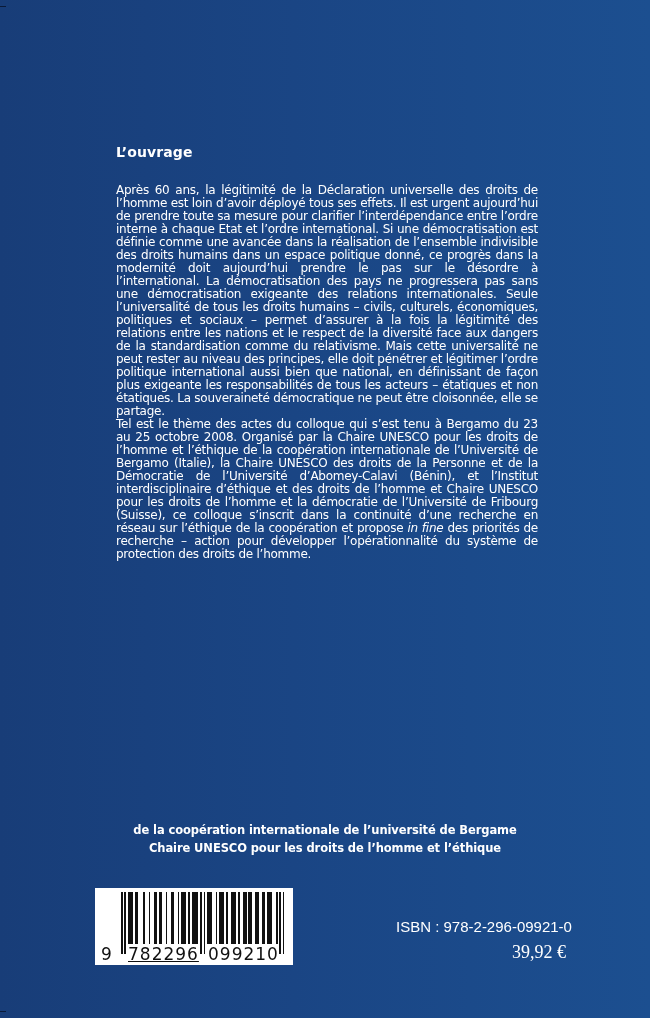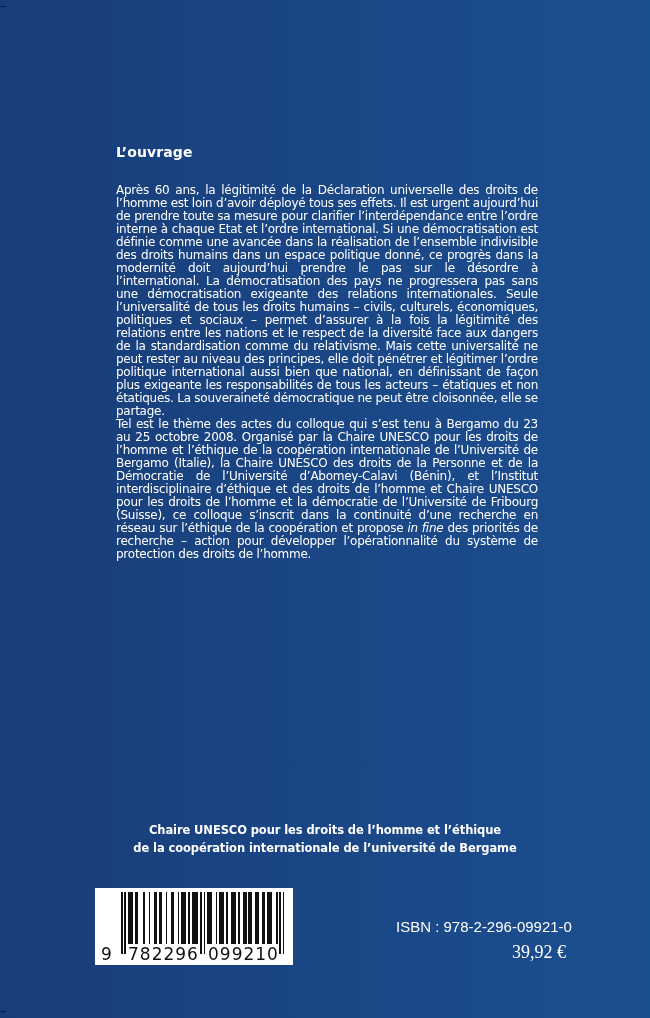--- a/index.html
+++ b/index.html
@@ -42,21 +42,21 @@
     display: flex; align-items: flex-start;
   }
   .bar { height: 52px; background: #111; }
   .bar.guard { height: 62px; }
   .gap { height: 52px; }
   .barcode-digits {
     position: absolute; top: 56px; left: 0; width: 198px; height: 20px;
     font-family: "DejaVu Sans", sans-serif; color: #111; font-size: 17px;
   }
   .bd-first { position: absolute; left: 6px; top: 0; }
-  .bd-left { position: absolute; left: 33px; top: 0; letter-spacing: 1px; }
+  .bd-left { position: absolute; left: 33px; top: 0; letter-spacing: 1px; text-decoration: underline; }
   .bd-right { position: absolute; left: 113px; top: 0; letter-spacing: 1px; text-align: center; }
 
   .isbn {
     position: absolute; left: 396px; top: 918px;
     font-family: Liberation Sans, sans-serif; font-size: 15px;
   }
   .price {
     position: absolute; left: 512px; top: 942px;
     font-family: "Liberation Serif", serif; font-size: 18px;
   }
@@ -68,22 +68,22 @@
 <div class="corner-mark cm-bl"></div>
 
 <div class="heading">L’ouvrage</div>
 
 <div class="body-text">
   <p>Après 60 ans, la légitimité de la Déclaration universelle des droits de l’homme est loin d’avoir déployé tous ses effets. Il est urgent aujourd’hui de prendre toute sa mesure pour clarifier l’interdépendance entre l’ordre interne à chaque Etat et l’ordre international. Si une démocratisation est définie comme une avancée dans la réalisation de l’ensemble indivisible des droits humains dans un espace politique donné, ce progrès dans la modernité doit aujourd’hui prendre le pas sur le désordre à l’international. La démocratisation des pays ne progressera pas sans une démocratisation exigeante des relations internationales. Seule l’universalité de tous les droits humains – civils, culturels, économiques, politiques et sociaux – permet d’assurer à la fois la légitimité des relations entre les nations et le respect de la diversité face aux dangers de la standardisation comme du relativisme. Mais cette universalité ne peut rester au niveau des principes, elle doit pénétrer et légitimer l’ordre politique international aussi bien que national, en définissant de façon plus exigeante les responsabilités de tous les acteurs – étatiques et non étatiques. La souveraineté démocratique ne peut être cloisonnée, elle se partage.</p>
   <p><span>Tel est le thème des actes du colloque qui s’est tenu à Bergamo du 23 au 25 octobre 2008. Organisé par la Chaire UNESCO pour les droits de l’homme et l’éthique de la coopération internationale de l’Université de Bergamo (Italie), la Chaire UNESCO des droits de la Personne et de la Démocratie de l’Université d’Abomey-Calavi (Bénin), et l’Institut interdisciplinaire d’éthique et des droits de l’homme et Chaire UNESCO pour les droits de l’homme et la démocratie de l’Université de Fribourg (Suisse), ce colloque s’inscrit dans la continuité d’une recherche en réseau sur l’éthique de la coopération et propose </span><em>in fine</em><span> des priorités de recherche – action pour développer l’opérationnalité du système de protection des droits de l’homme.</span></p>
 </div>
 
 <div class="footer-block">
+  <div class="footer-line">de la coopération internationale de l’université de Bergame</div>
   <div class="footer-line">Chaire UNESCO pour les droits de l’homme et l’éthique</div>
-  <div class="footer-line">de la coopération internationale de l’université de Bergame</div>
 </div>
 
 <div class="barcode-box">
   <div class="bars" id="bars">
       <div class="bar guard" style="width: 1.72632px;"></div>
       <div class="gap" style="width: 1.72632px;"></div>
       <div class="bar guard" style="width: 1.72632px;"></div>
       <div class="gap" style="width: 1.72632px;"></div>
       <div class="bar" style="width: 5.17895px;"></div>
       <div class="gap" style="width: 1.72632px;"></div>

